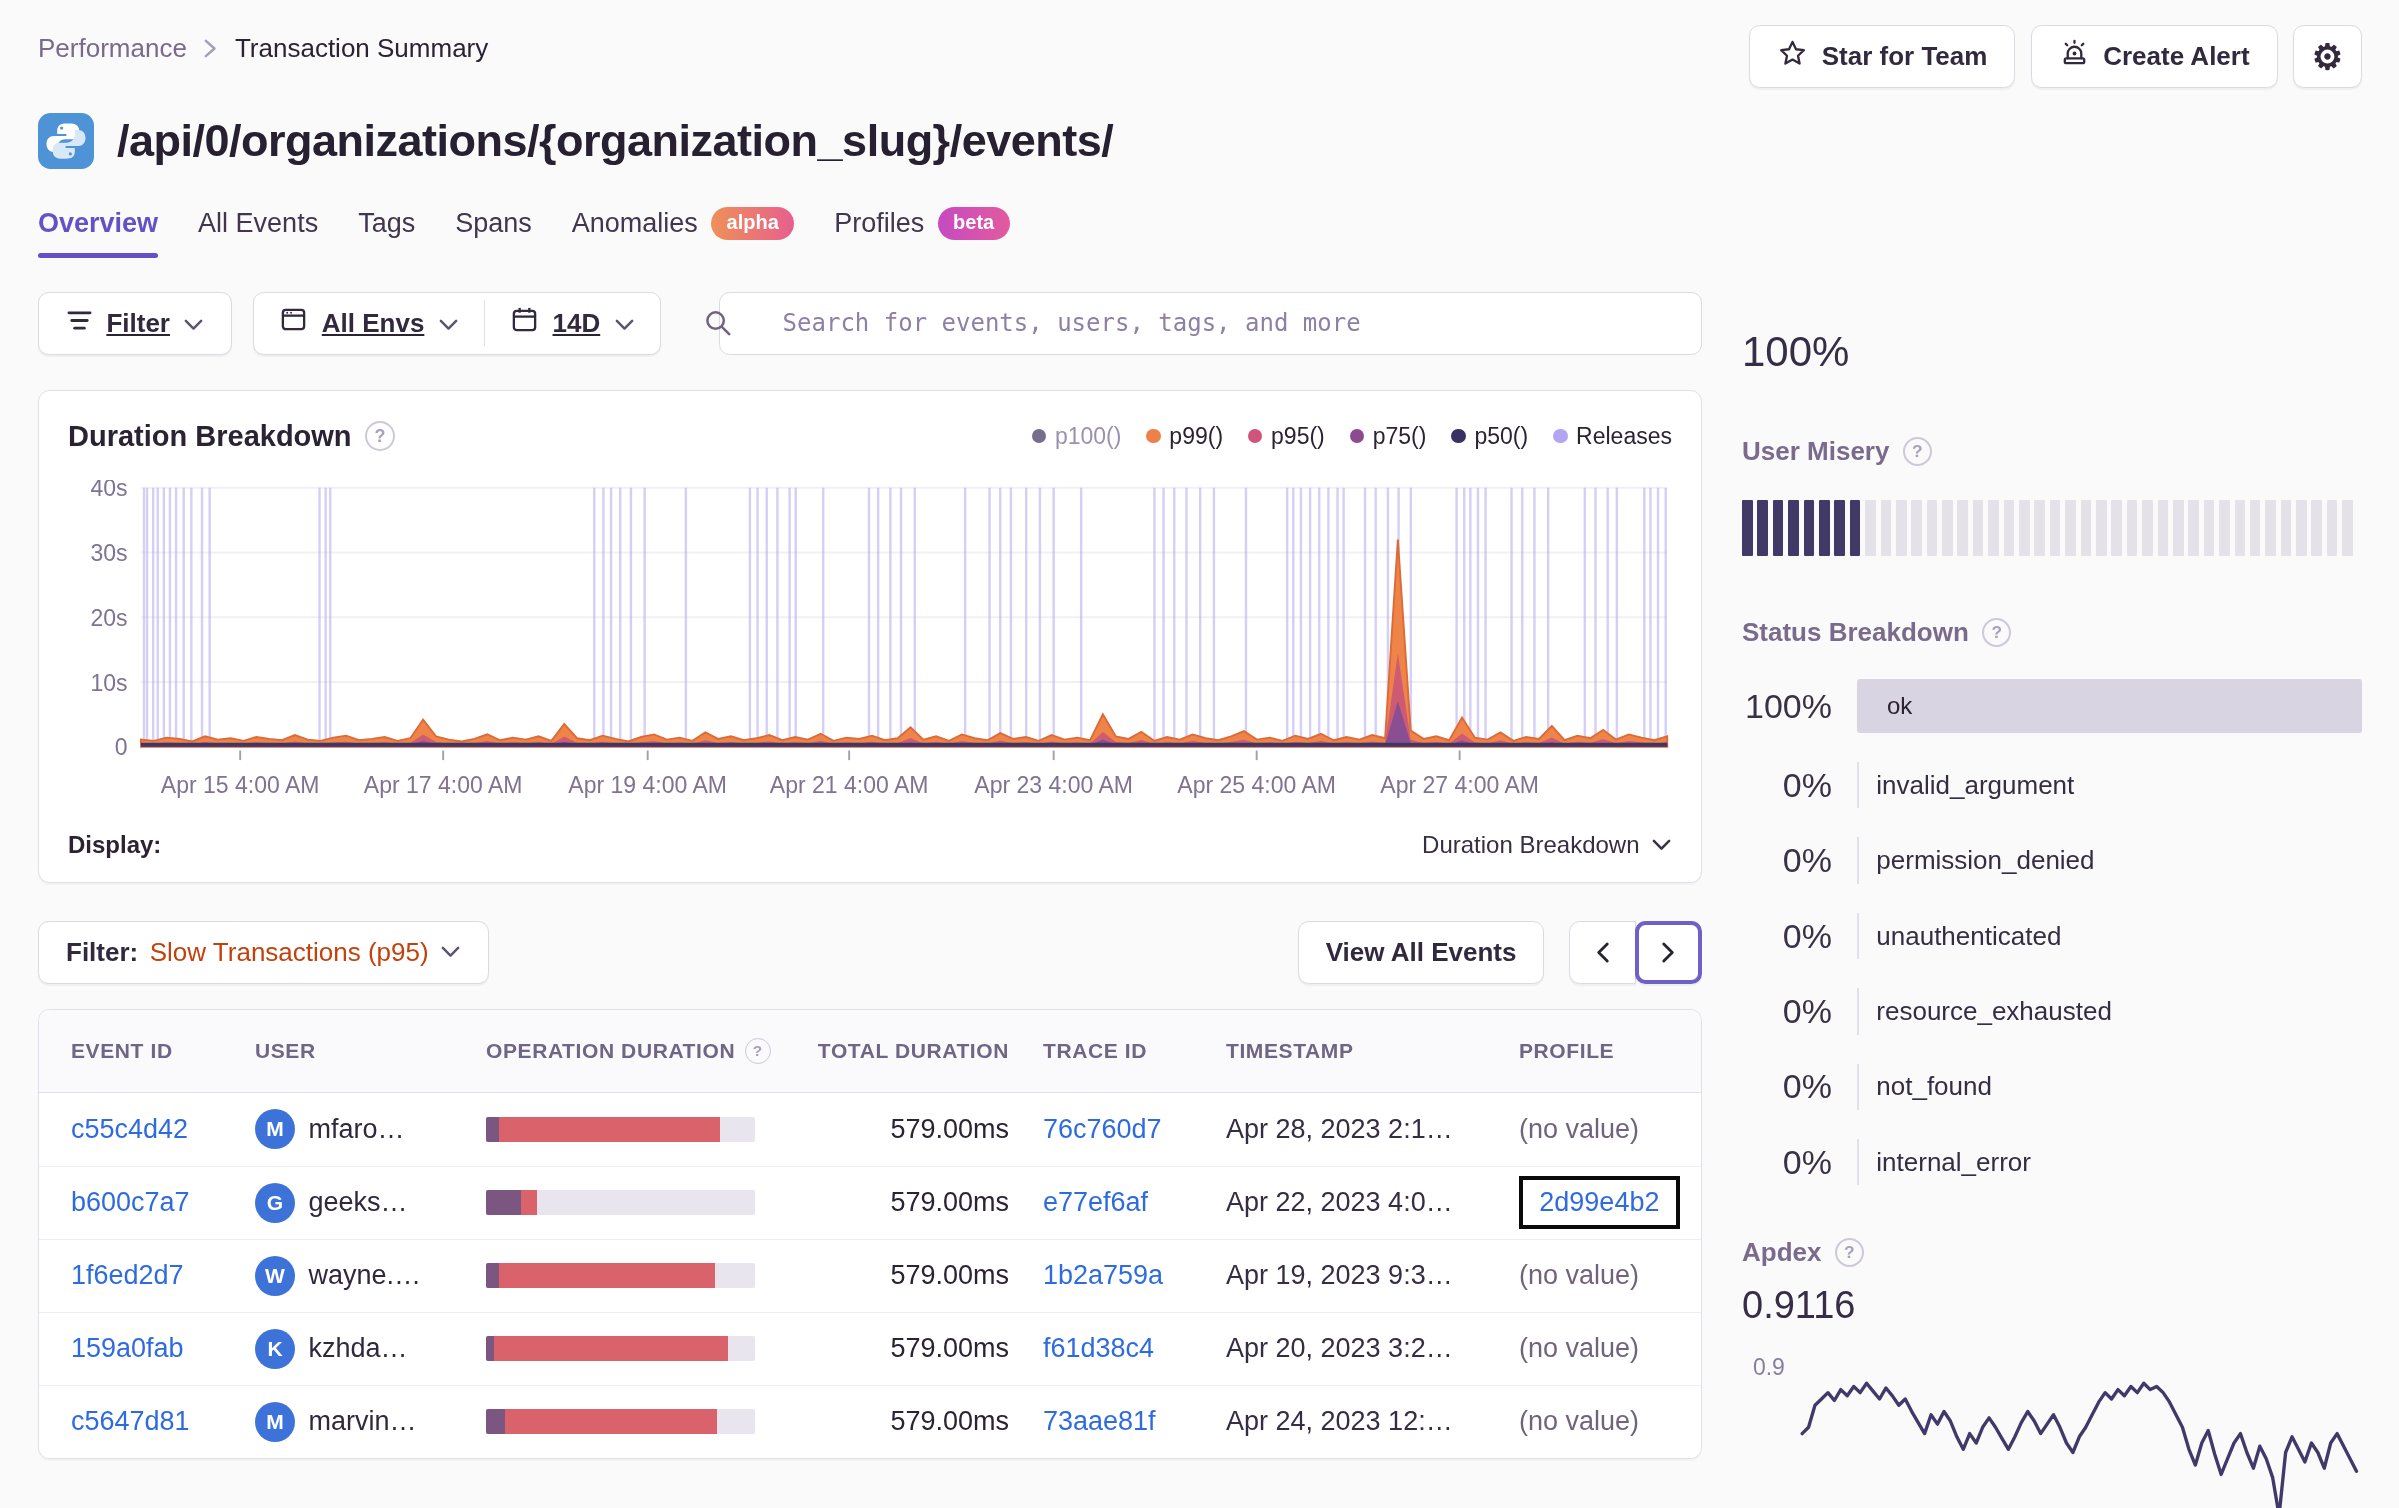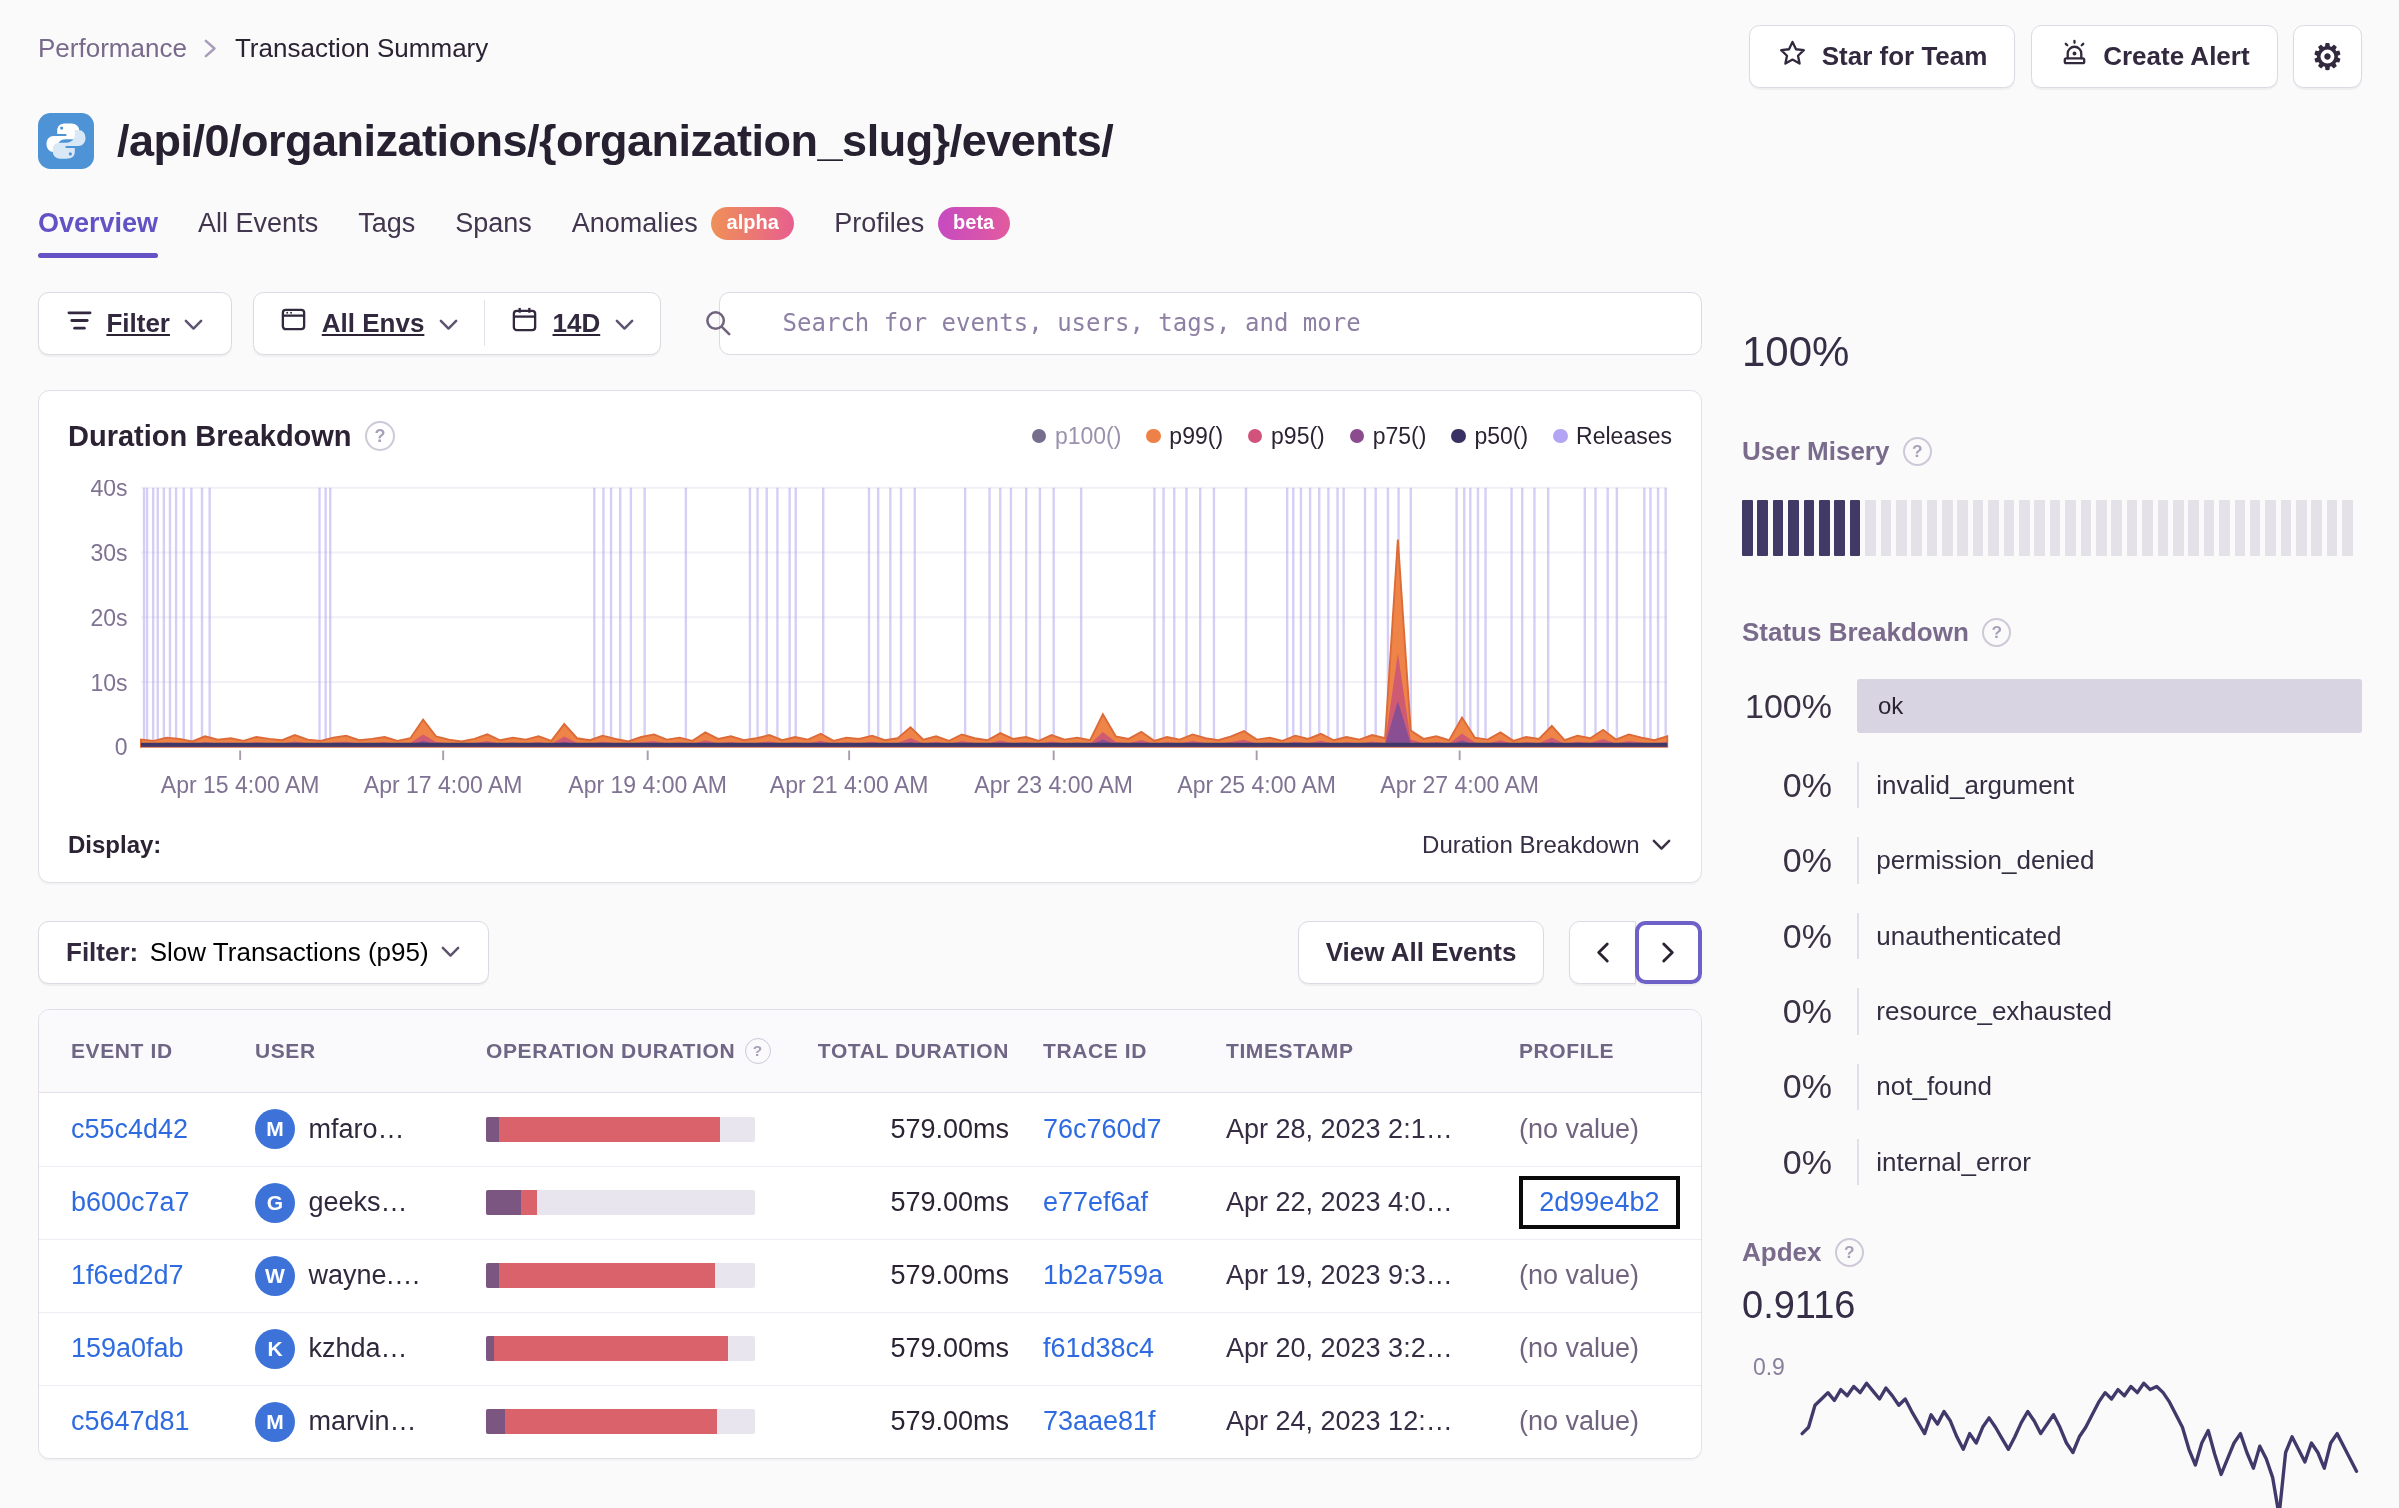--- a/index.html
+++ b/index.html
@@ -77,21 +77,21 @@
   .legend-dot { width: 14.4px; height: 14.4px; border-radius: 50%; display: inline-block; }
   .legend-label.muted { color: #9b91ad; }
   .display-row { display: flex; justify-content: space-between; align-items: center; gap: 11.5px; margin-top: 21px; font-size: 24px; }
   .display-label { font-weight: 700; color: #2b2233; }
   .display-value { color: #372e45; display: inline-flex; align-items: center; gap: 11.5px; cursor: pointer; }
 
   
   .subheader { display: flex; align-items: center; margin-top: 38px; }
   .filter-dd { display: inline-flex; align-items: center; gap: 11.5px; }
   .filter-dd .lbl { font-weight: 700; }
-  .filter-dd .val { font-weight: 400; color: #000000; }
+  .filter-dd .val { font-weight: 400; color: #c2410c; }
   .right-tools { margin-left: auto; display: flex; align-items: center; }
   .pager { display: inline-flex; margin-left: 25px; }
   .pager button { width: 67px; height: 63px; background: #fff; border: 1.4px solid #ddd8e2; display: inline-flex; align-items: center; justify-content: center; cursor: pointer; box-shadow: 0 1.9px 1px rgba(45,35,60,.05); }
   .pager .prev { border-radius: 10.6px 0 0 10.6px; }
   .pager .next { border-radius: 10.6px; margin-left: -1.4px; border: 4.8px solid #6d61c8; }
 
   
   .table-card { margin-top: 25px; overflow: hidden; }
   .t-head, .t-row { display: grid; grid-template-columns: 184px 231px 288px 269px 183px 293px 1fr; padding: 0 32px; align-items: center; }
   .t-head { height: 83px; background: #faf9fc; border-bottom: 1.4px solid #e4dfe9; font-size: 21px; font-weight: 700; letter-spacing: 0.6px; color: #6f6584; }
@@ -116,21 +116,21 @@
   .big-val { font-size: 42px; color: #362d47; margin-top: 25px; }
   .misery-title { margin-top: 60px; }
   .misery-bar { display: flex; gap: 4.8px; margin-top: 33px; }
   .misery-bar .tick { width: 10.6px; height: 56px; background: #e4e1e9; border-radius: 1px; flex: none; }
   .misery-bar .tick.filled { background: #413a66; }
   .status-title { margin-top: 61px; }
   .status-rows { margin-top: 31px; }
   .status-row { display: flex; align-items: center; margin-top: 29px; }
   .status-row:first-child { margin-top: 0; }
   .status-pct { width: 115px; text-align: right; padding-right: 25px; font-size: 34px; font-weight: 500; color: #3a3145; flex: none; }
-  .ok-bar { flex: 1; height: 54px; background: #d9d4e1; border-radius: 2.9px; display: flex; align-items: center; padding-left: 21px; font-size: 24px; color: #2b2233; }
+  .ok-bar { flex: 1; height: 54px; background: #d9d4e1; border-radius: 2.9px; display: flex; align-items: center; padding-left: 30px; font-size: 24px; color: #2b2233; }
   .zero-label { border-left: 2.9px solid #e3dfe9; padding: 7.7px 0 7.7px 17.3px; font-size: 26px; color: #352d42; }
   .apdex-title { margin-top: 52px; }
   .apdex-val { font-size: 38px; color: #362d47; margin-top: 15.4px; }
 
   svg text { font-family: "Liberation Sans", sans-serif; }
 </style>
 </head>
 <body>
 
 <div class="page">

